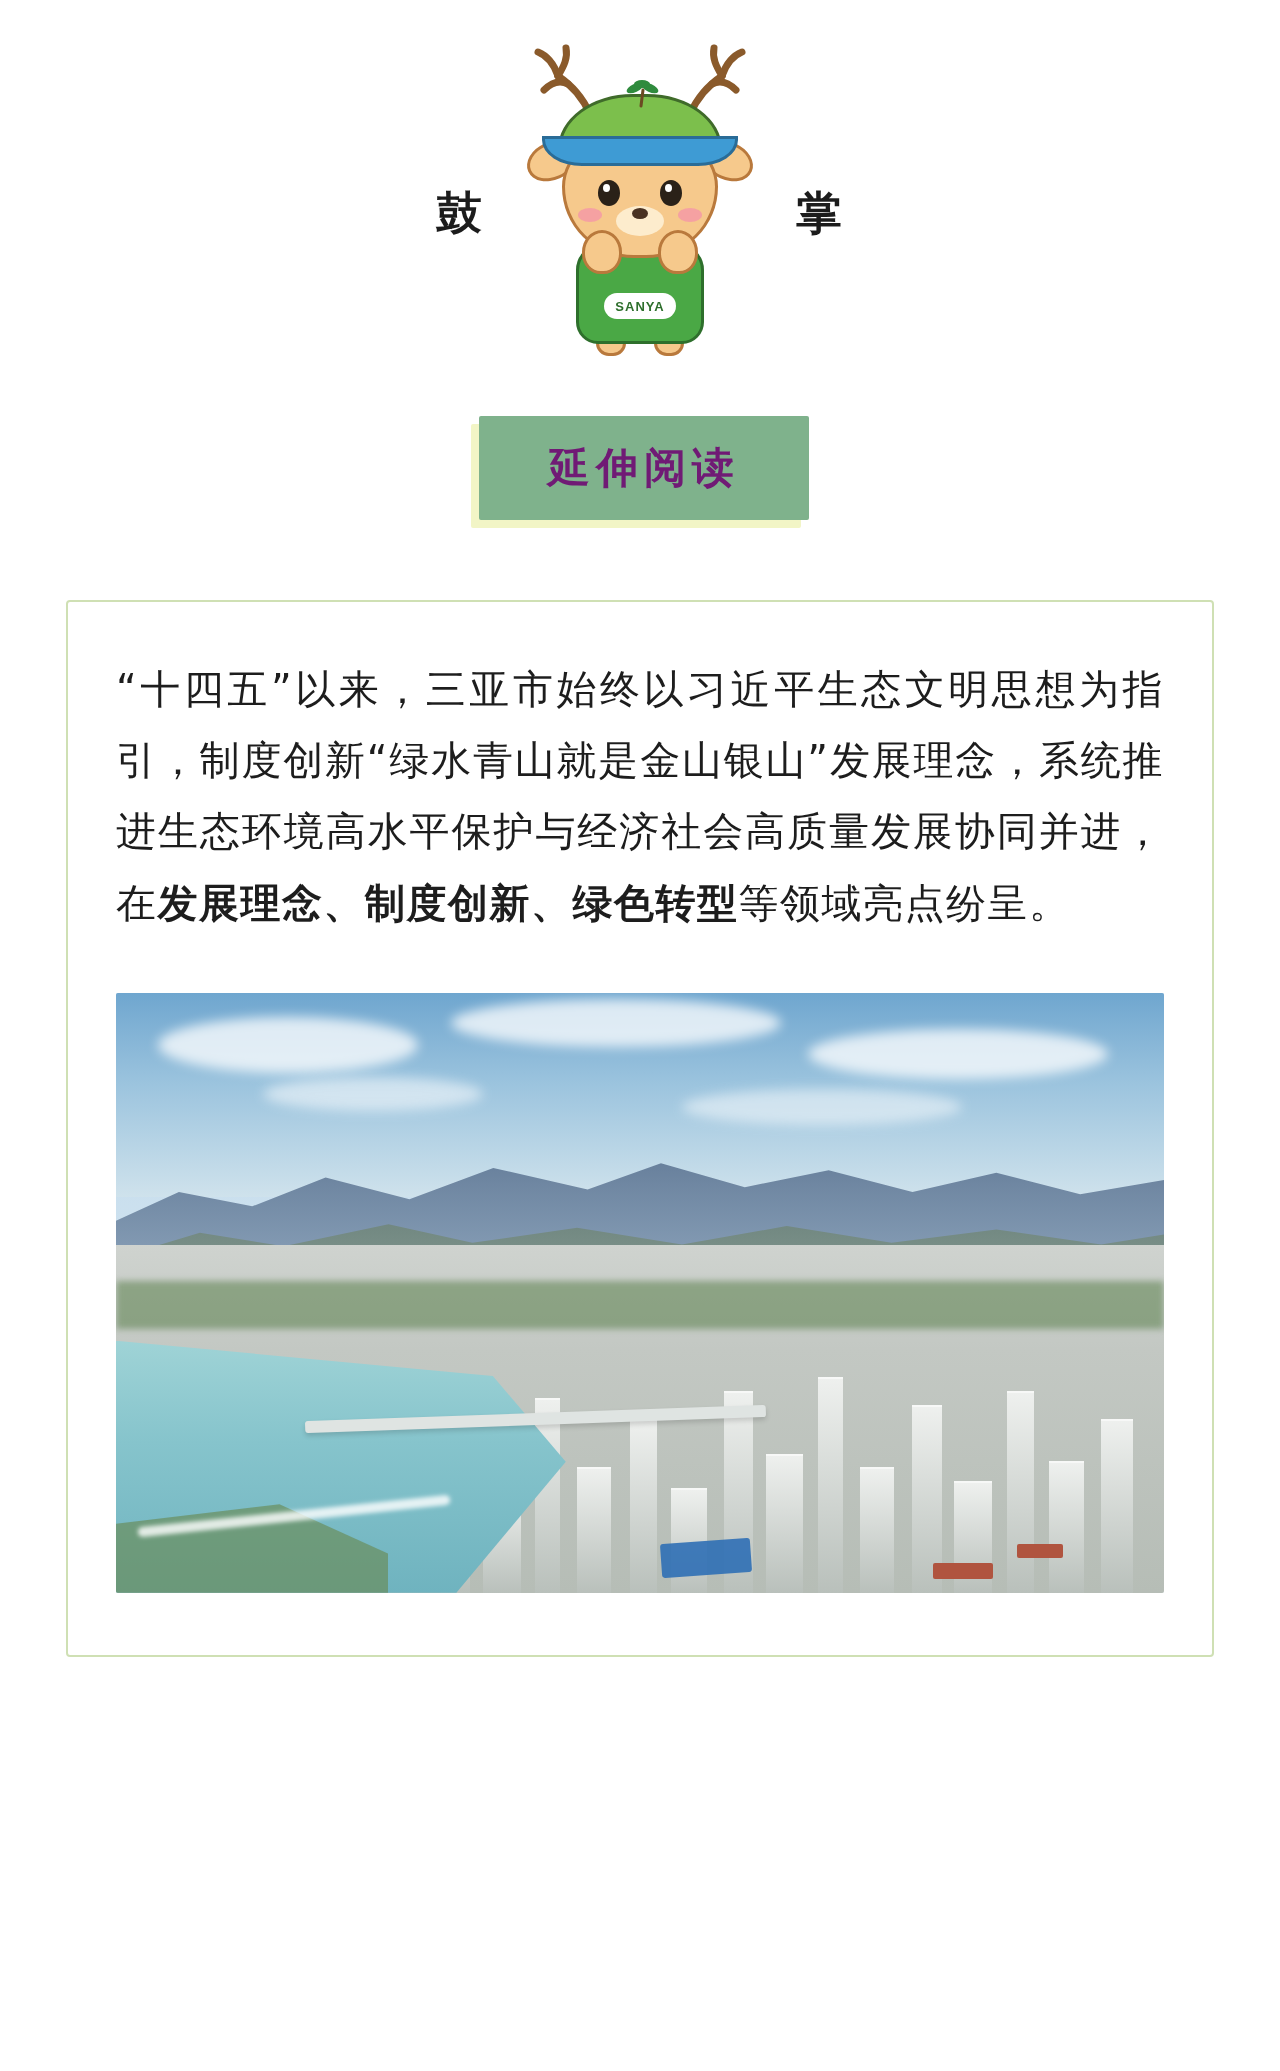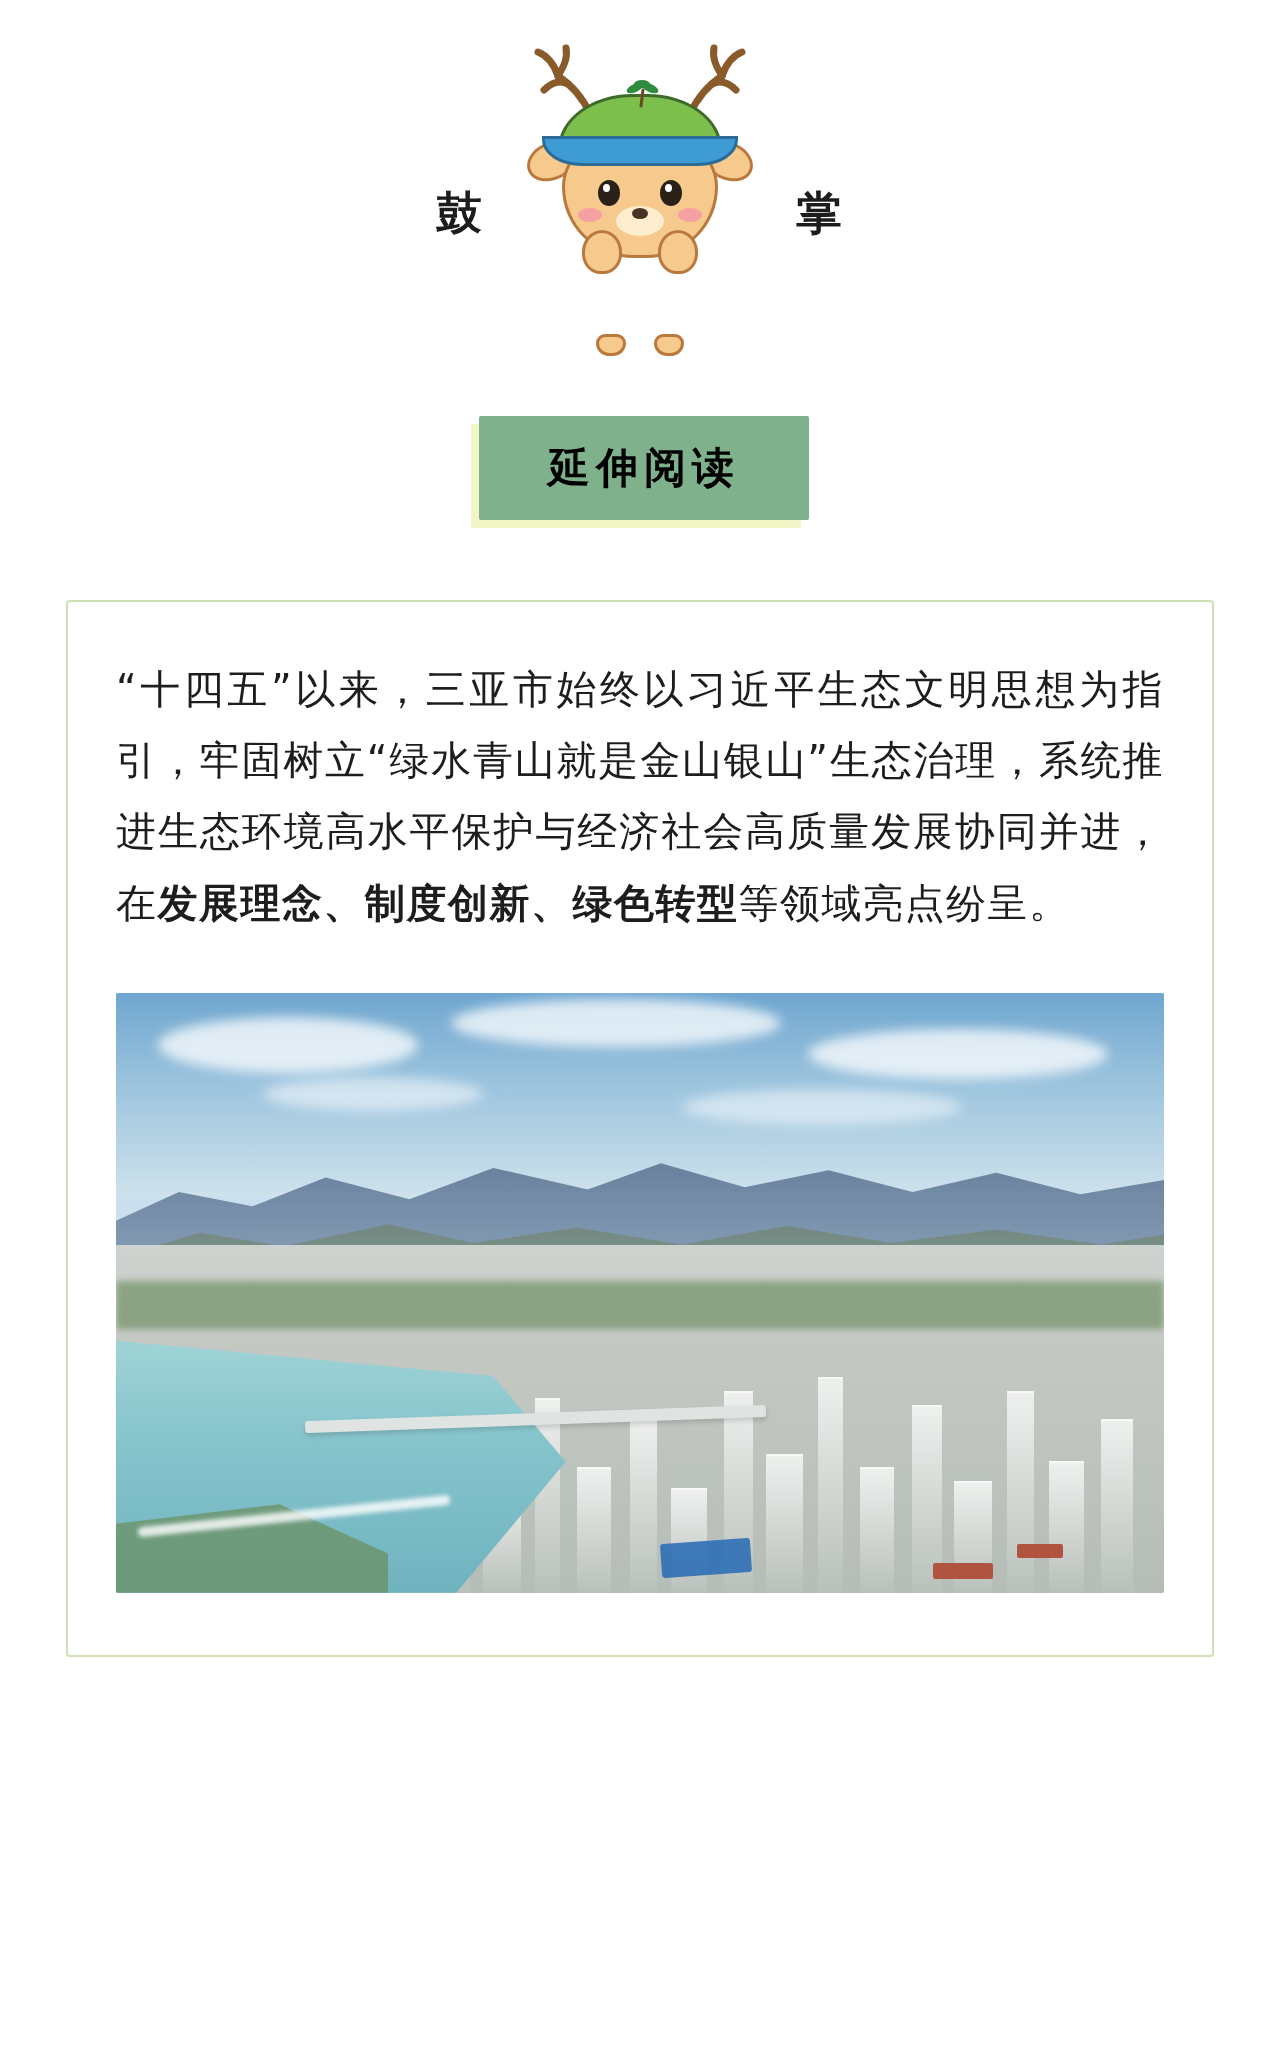--- a/index.html
+++ b/index.html
@@ -252,21 +252,21 @@
     width: 330px;
     height: 104px;
     background: #f2f5c6;
     border-radius: 2px;
   }
   .label-chip {
     position: relative;
     width: 330px;
     height: 104px;
     background: #7fb28c;
-    color: #000000;
+    color: #701a75;
     font-family: "DejaVu Sans", sans-serif;
     font-weight: 700;
     font-size: 42px;
     letter-spacing: 6px;
     display: flex;
     align-items: center;
     justify-content: center;
     border-radius: 2px;
   }
 
@@ -470,36 +470,39 @@
         <div class="eye left"></div>
         <div class="eye right"></div>
         <div class="cheek left"></div>
         <div class="cheek right"></div>
         <div class="snout"></div>
         <div class="nose"></div>
 
         <div class="hand left"></div>
         <div class="hand right"></div>
 
+        <div class="body-shirt">
+          <div class="shirt-badge">SANYA</div>
+        </div>
 
         <div class="leg left"></div>
         <div class="leg right"></div>
       </div>
     </div>
   </div>
 
   <div class="label-block">
     <div class="label-outer">
       <div class="label-shadow"></div>
       <div class="label-chip">延伸阅读</div>
     </div>
   </div>
 
   <div class="card">
-    <p class="paragraph"><span>“十四五”以来，三亚市始终以习近平生态文明思想为指引，牢固树立“绿水青山就是金山银山”生态治理，系统推进生态环境高水平保护与经济社会高质量发展协同并进，在</span><span class="em">发展理念、制度创新、绿色转型</span><span>等领域亮点纷呈。</span></p>
+    <p class="paragraph"><span>“十四五”以来，三亚市始终以习近平生态文明思想为指引，制度创新“绿水青山就是金山银山”发展理念，系统推进生态环境高水平保护与经济社会高质量发展协同并进，在</span><span class="em">发展理念、制度创新、绿色转型</span><span>等领域亮点纷呈。</span></p>
 
     <div class="photo">
       <div class="sky"></div>
       <div class="cloud c1"></div>
       <div class="cloud c2"></div>
       <div class="cloud c3"></div>
       <div class="cloud c4"></div>
       <div class="cloud c5"></div>
 
       <div class="mountains"></div>

